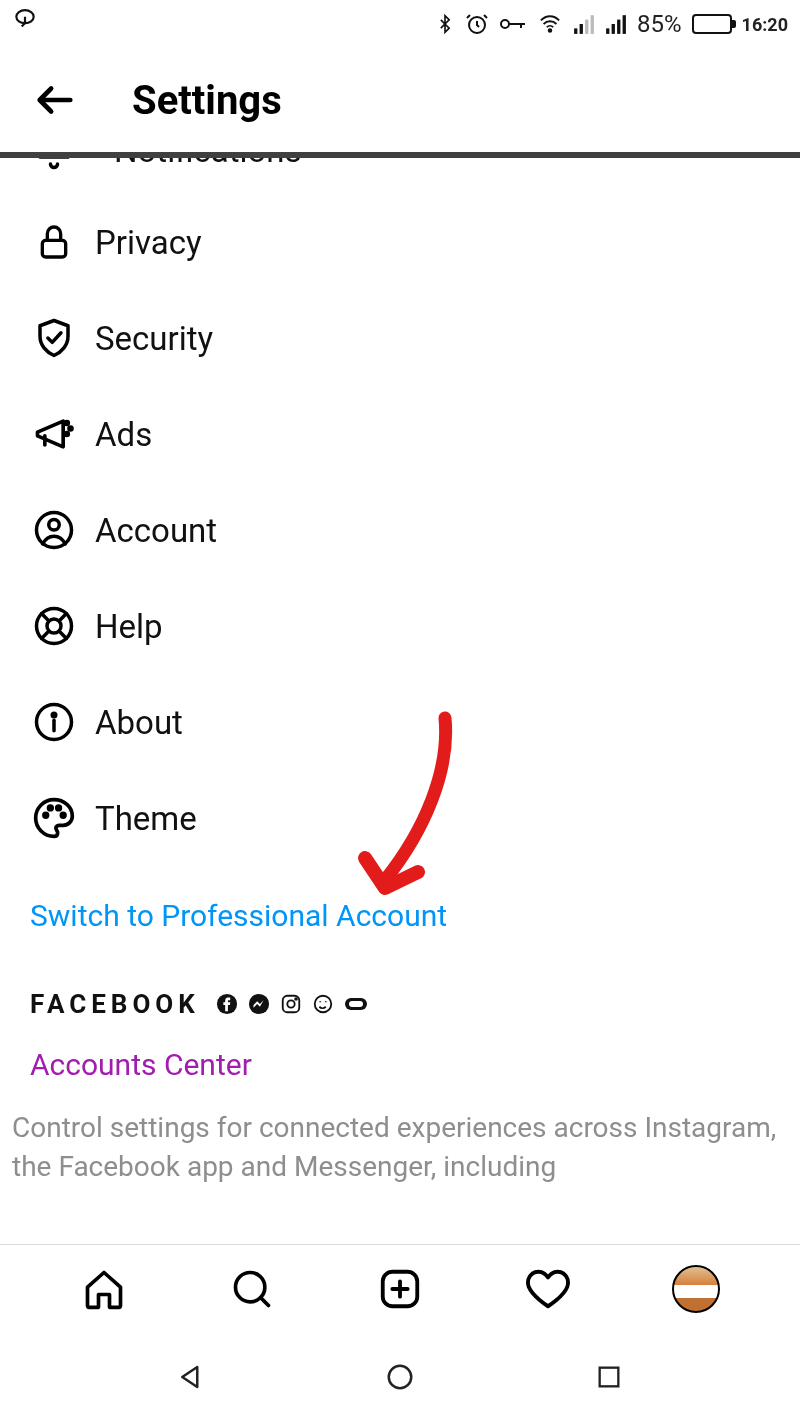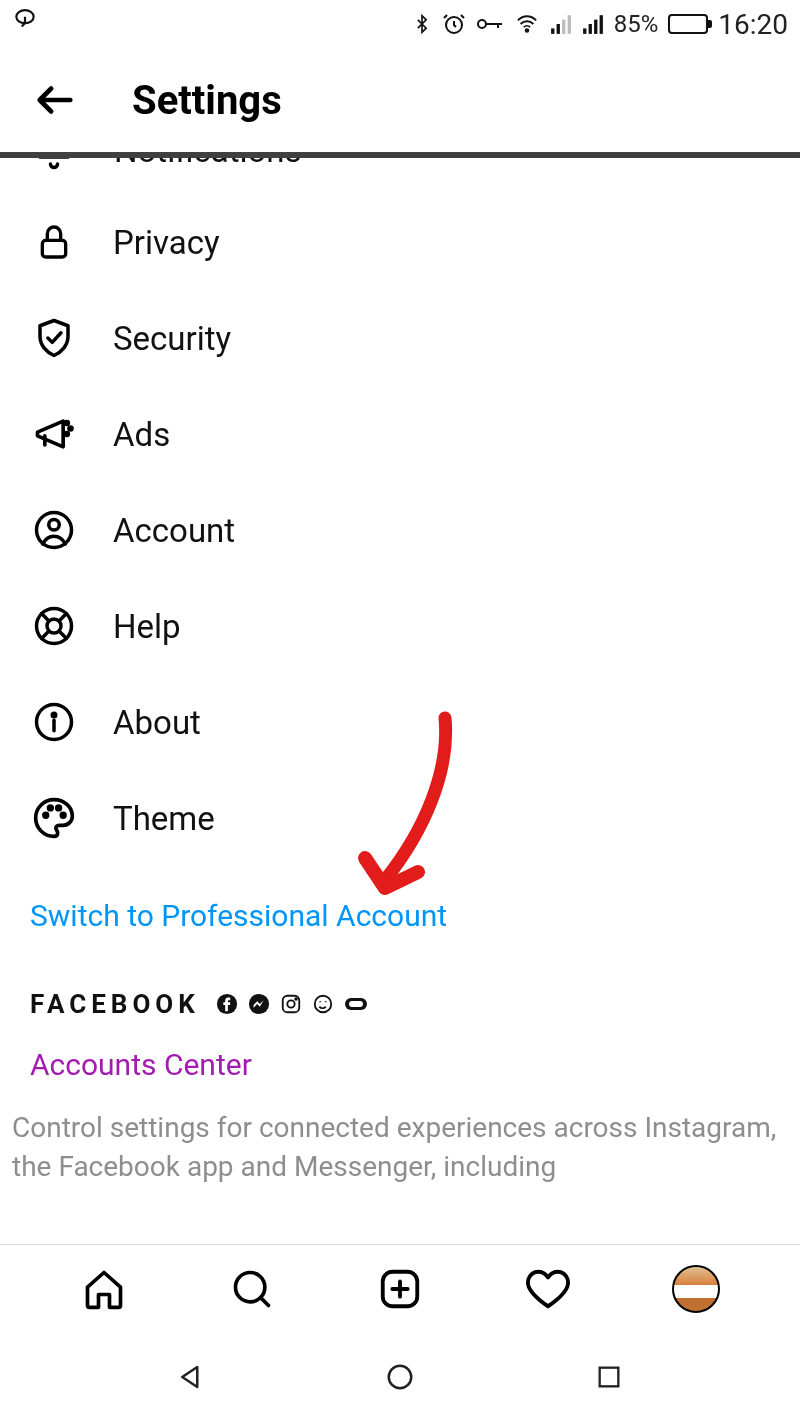--- a/index.html
+++ b/index.html
@@ -48,21 +48,21 @@
     height: 8px;
     background: #111;
     border-radius: 0 2px 2px 0;
   }
   .battery-fill {
     background: #111;
     height: 100%;
     width: 85%;
     border-radius: 1px;
   }
-  .time { font-size: 28px; font-weight: 400; }
+  .time { font-size: 18px; font-weight: 700; }
 
   
   .header {
     height: 110px;
     display: flex;
     align-items: center;
     padding: 0 30px;
     border-bottom: 6px solid #404040;
   }
   .back-btn {
@@ -80,21 +80,21 @@
 
   
   .settings-list {
     padding: 0;
     margin-top: -4px;
   }
   .settings-item {
     display: flex;
     align-items: center;
     padding: 26px 32px;
-    gap: 37px;
+    gap: 19px;
   }
   .settings-item .icon-slot {
     width: 44px;
     height: 44px;
     display: flex;
     align-items: center;
     justify-content: center;
     flex-shrink: 0;
   }
   .settings-item .label {

